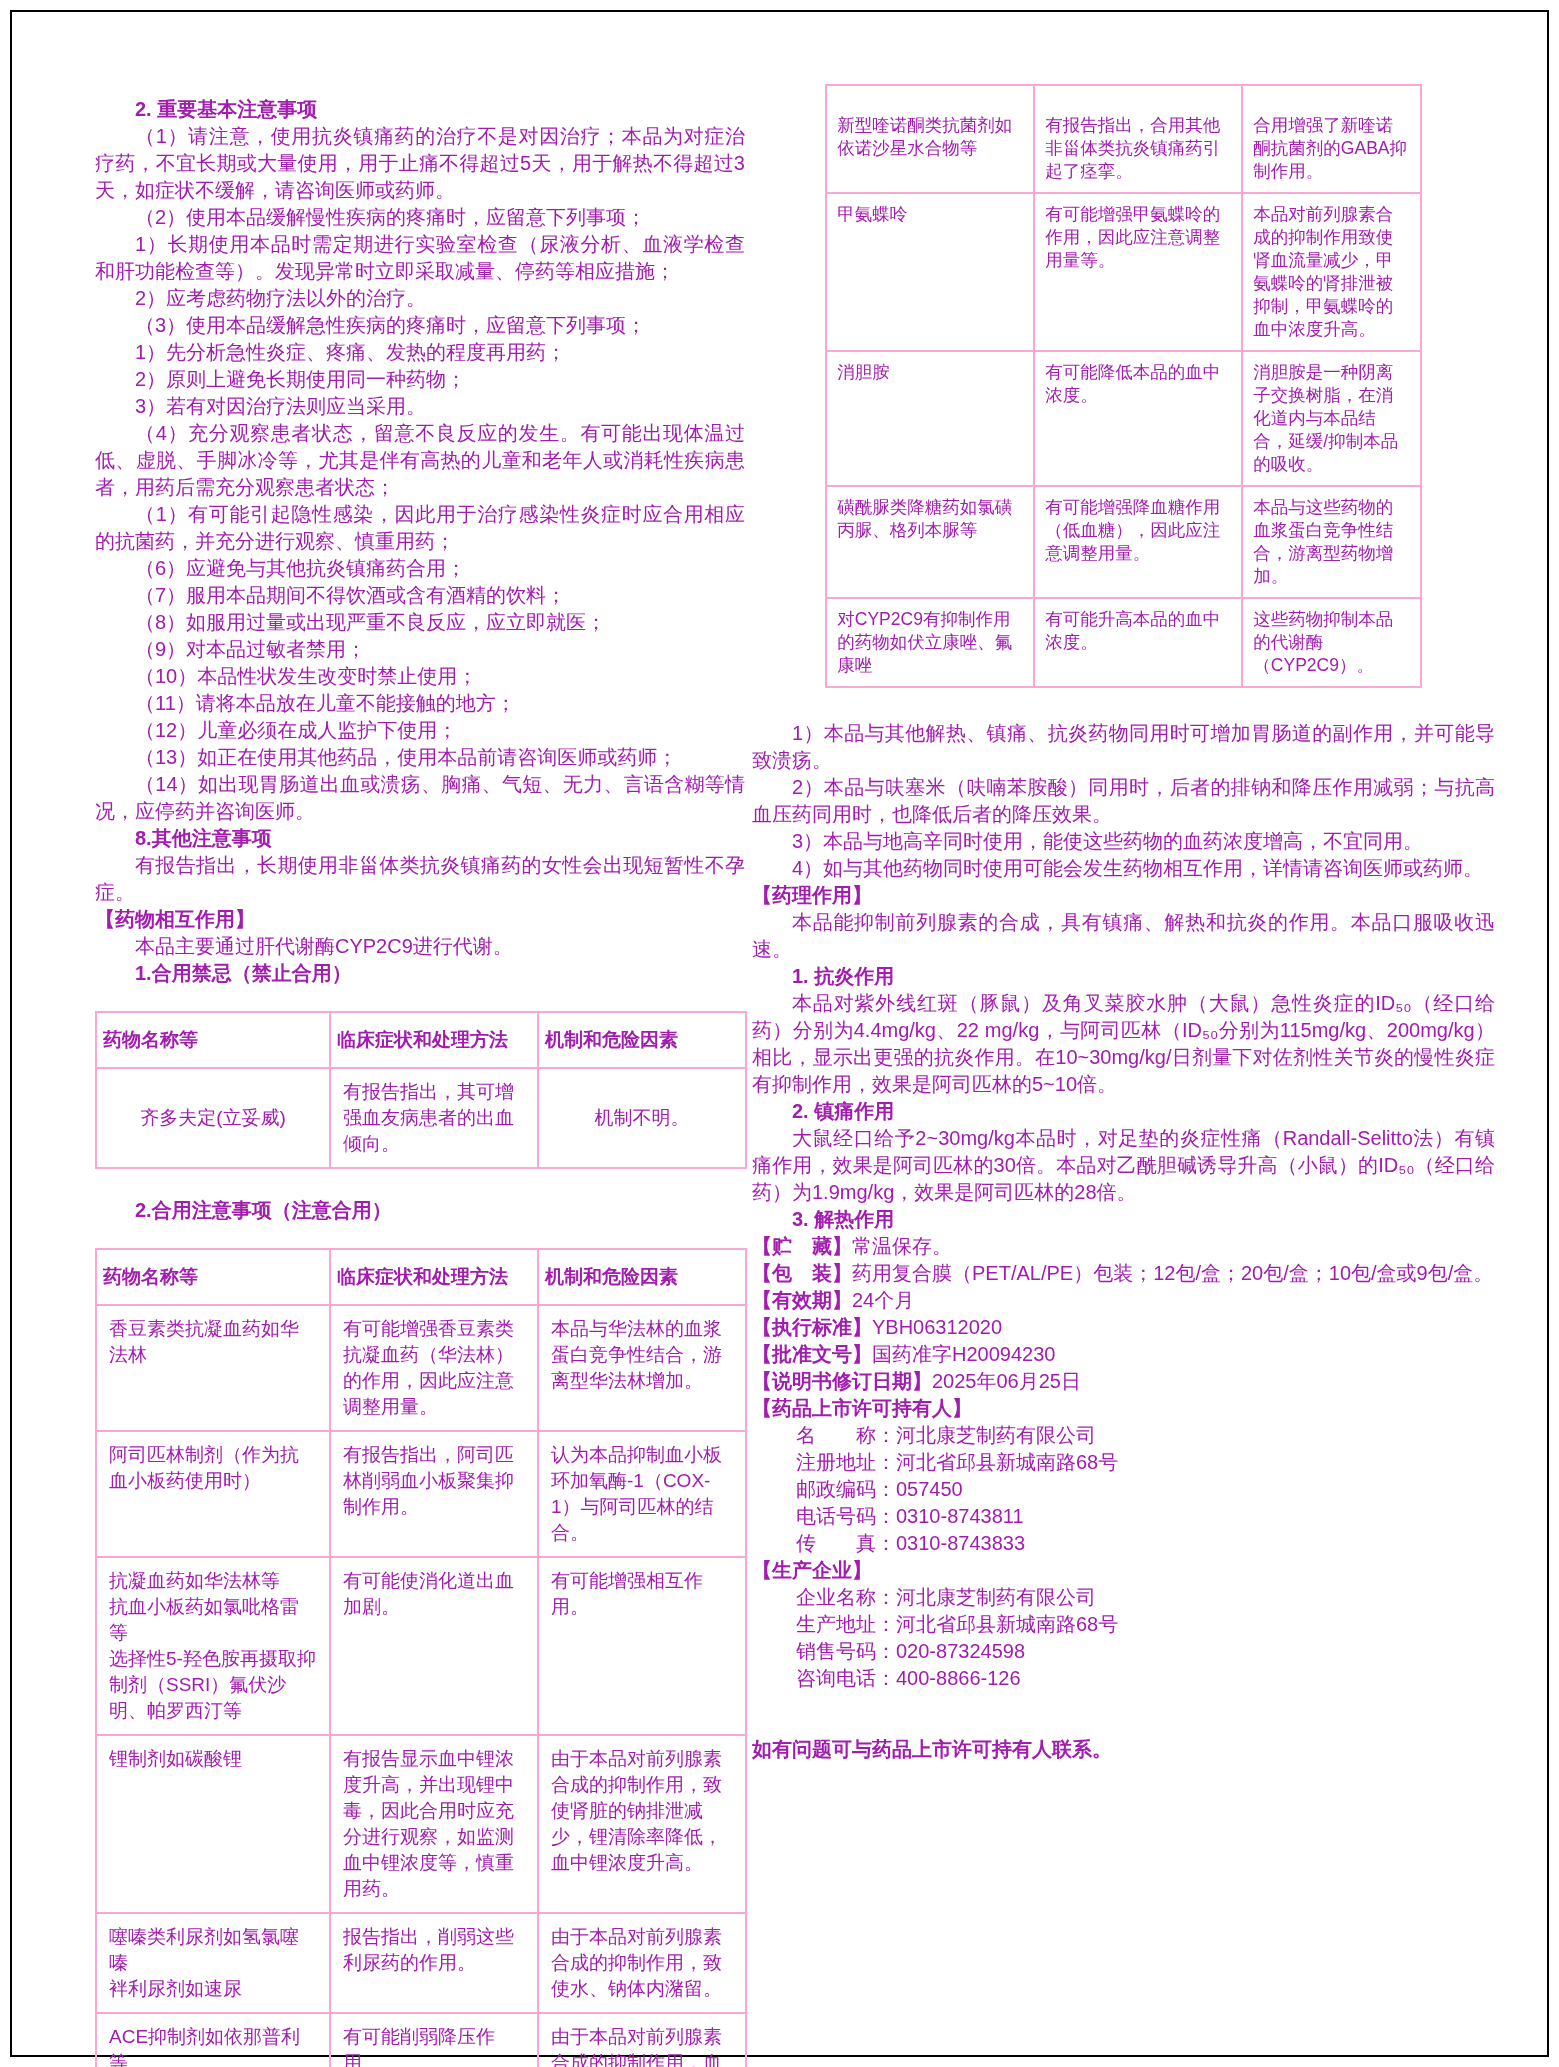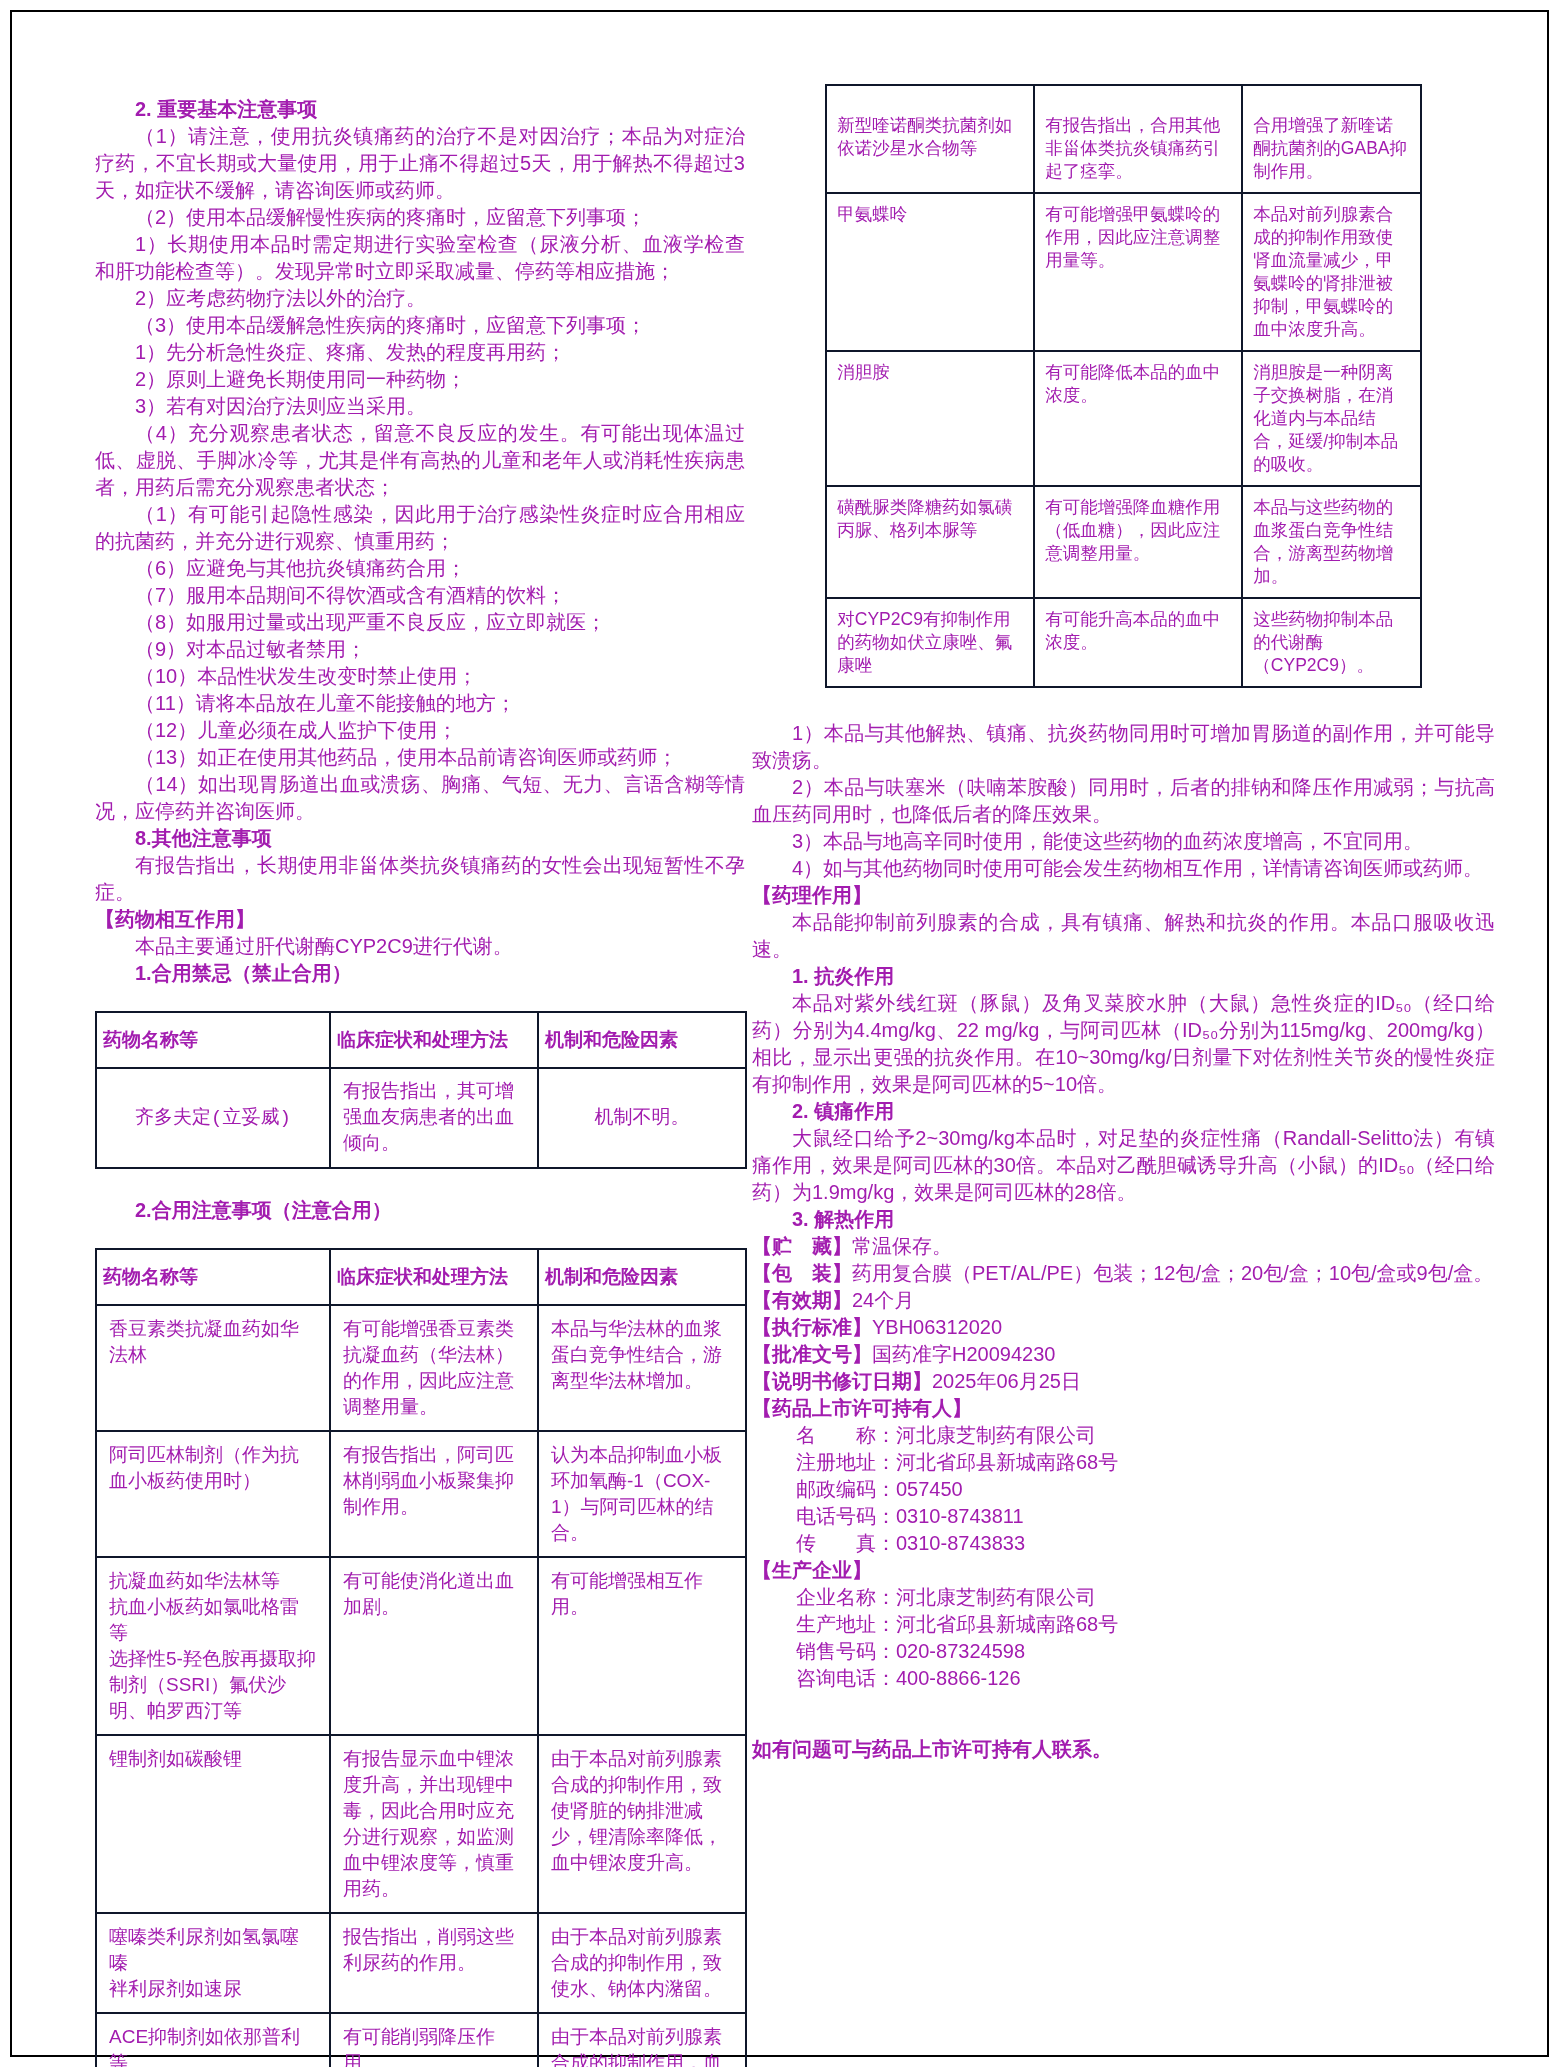--- a/index.html
+++ b/index.html
@@ -17,30 +17,30 @@
 
   p { margin:0; }
   .para { text-indent:2em; }
   h3 { margin:0; font-size:20px; line-height:27px; font-weight:bold; }
   .h-indent { text-indent:2em; }
 
   
   .tbl { display:table; width:100%; border-collapse:collapse; margin:24px 0 28px; }
   .tr  { display:table-row; }
   .th, .td {
-    display:table-cell; border:2px solid #0f172a;
+    display:table-cell; border:2px solid #f9a8d4;
     font-size:19px; line-height:26px; vertical-align:top;
     padding:10px 12px; text-align:left; white-space:pre-wrap;
   }
   .th { font-weight:bold; text-align:left; vertical-align:middle; padding:14px 6px; }
   .tbl .tr > :nth-child(1){ width:36%; }
   .tbl .tr > :nth-child(2){ width:32%; }
   .tbl .tr > :nth-child(3){ width:32%; }
 
-  .tbl-mid .td { vertical-align:middle;font-family:Liberation Mono, monospace; }
+  .tbl-mid .td { vertical-align:middle; }
   .tbl-mid .tr:last-child .td:nth-child(1),
   .tbl-mid .tr:last-child .td:nth-child(3) { text-align:center; }
 
   .tbl-cont { width:80%; margin:0 auto 32px; }
   .tbl-cont .th, .tbl-cont .td { font-size:17.5px; line-height:23px; padding:9px 10px; }
   .tbl-cont .tr > :nth-child(1){ width:35%; }
   .tbl-cont .tr > :nth-child(2){ width:35%; }
   .tbl-cont .tr > :nth-child(3){ width:30%; }
   .tbl-cont .tr:first-child .td { padding-top:28px; }
 

